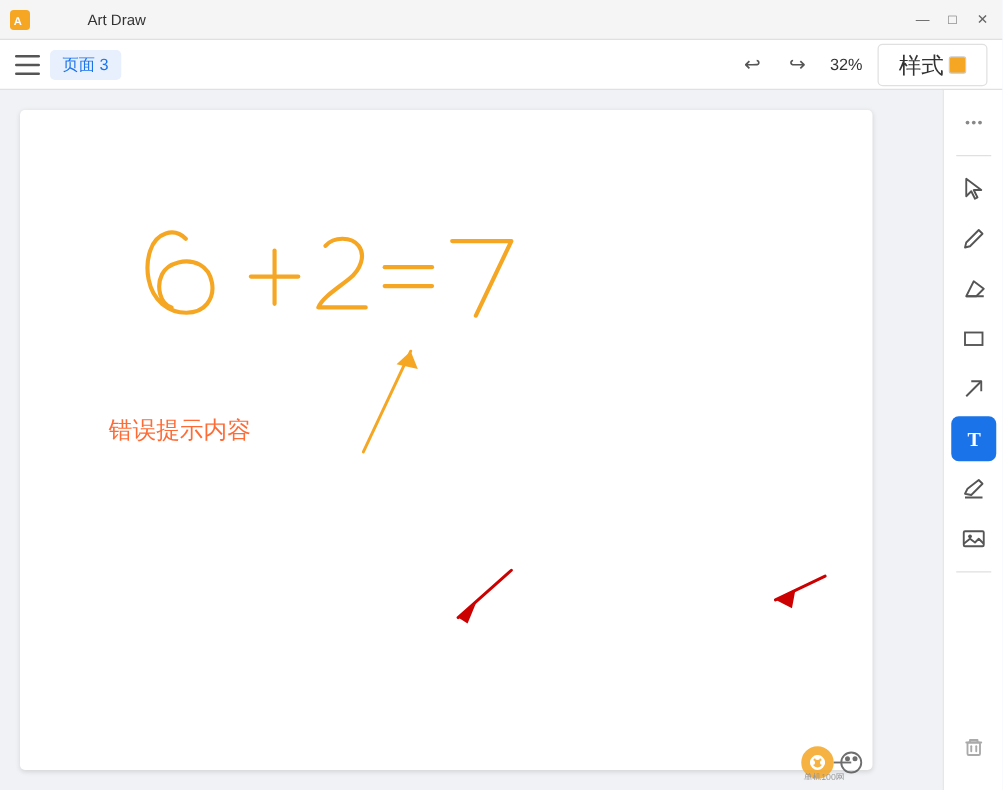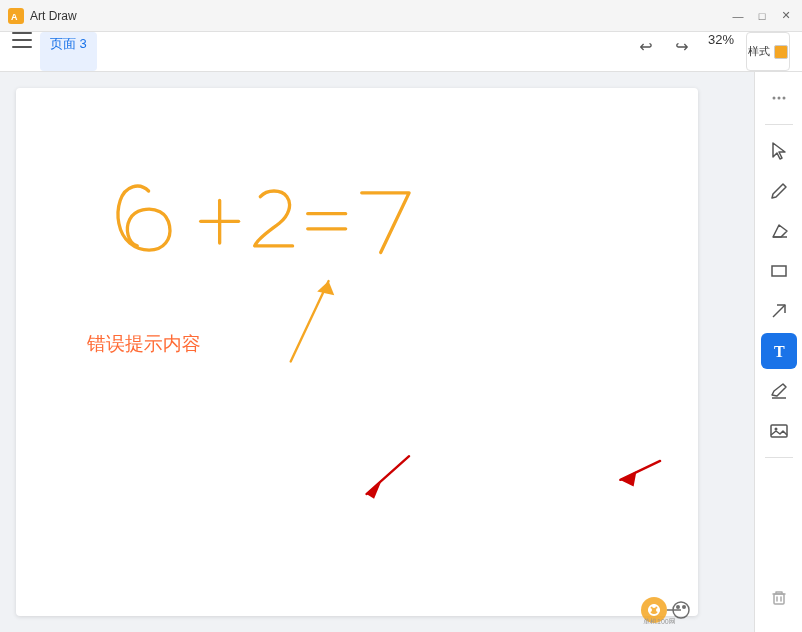--- a/index.html
+++ b/index.html
@@ -7,31 +7,31 @@
 
     
     .titlebar {
       display: flex; align-items: center;
       height: 32px; background: #f5f5f5;
       border-bottom: 1px solid #e0e0e0;
       padding: 0 8px;
       user-select: none;
     }
     .titlebar-icon { width: 16px; height: 16px; margin-right: 6px; }
-    .titlebar-title { font-size: 12px; color: #333; flex: 1; }
+    .titlebar-title { font-size: 12px; color: #333; flex: 1; margin-left: 40px; }
     .titlebar-controls { display: flex; gap: 8px; }
     .titlebar-btn {
       width: 16px; height: 16px;
       display: flex; align-items: center; justify-content: center;
       font-size: 11px; color: #666; cursor: pointer;
     }
 
     
     .toolbar {
-      display: flex; 
+      display: flex; align-items: center;
       height: 40px; background: #ffffff;
       border-bottom: 1px solid #e0e0e0;
       padding: 0 12px; gap: 8px;
     }
     .toolbar-menu-icon {
       width: 20px; height: 16px;
       display: flex; flex-direction: column;
       justify-content: space-between; cursor: pointer;
     }
     .toolbar-menu-icon span {
@@ -44,22 +44,22 @@
     }
     .toolbar-spacer { flex: 1; }
     .toolbar-undo, .toolbar-redo {
       width: 28px; height: 28px;
       display: flex; align-items: center; justify-content: center;
       cursor: pointer; color: #555; font-size: 16px;
     }
     .toolbar-zoom { font-size: 13px; color: #333; margin: 0 4px; }
     .toolbar-style-btn {
       display: flex; align-items: center; gap: 4px;
-      padding: 4px 1px; border: 1px solid #e0e0e0;
-      border-radius: 4px; cursor: pointer; font-size: 11px; color: #333;
+      padding: 4px 16px; border: 1px solid #e0e0e0;
+      border-radius: 4px; cursor: pointer; font-size: 18px; color: #333;
     }
     .style-color-box {
       width: 14px; height: 14px;
       border: 1px solid #ccc; border-radius: 2px;
     }
 
     
     .main {
       display: flex;
       height: calc(632px - 32px - 40px);

